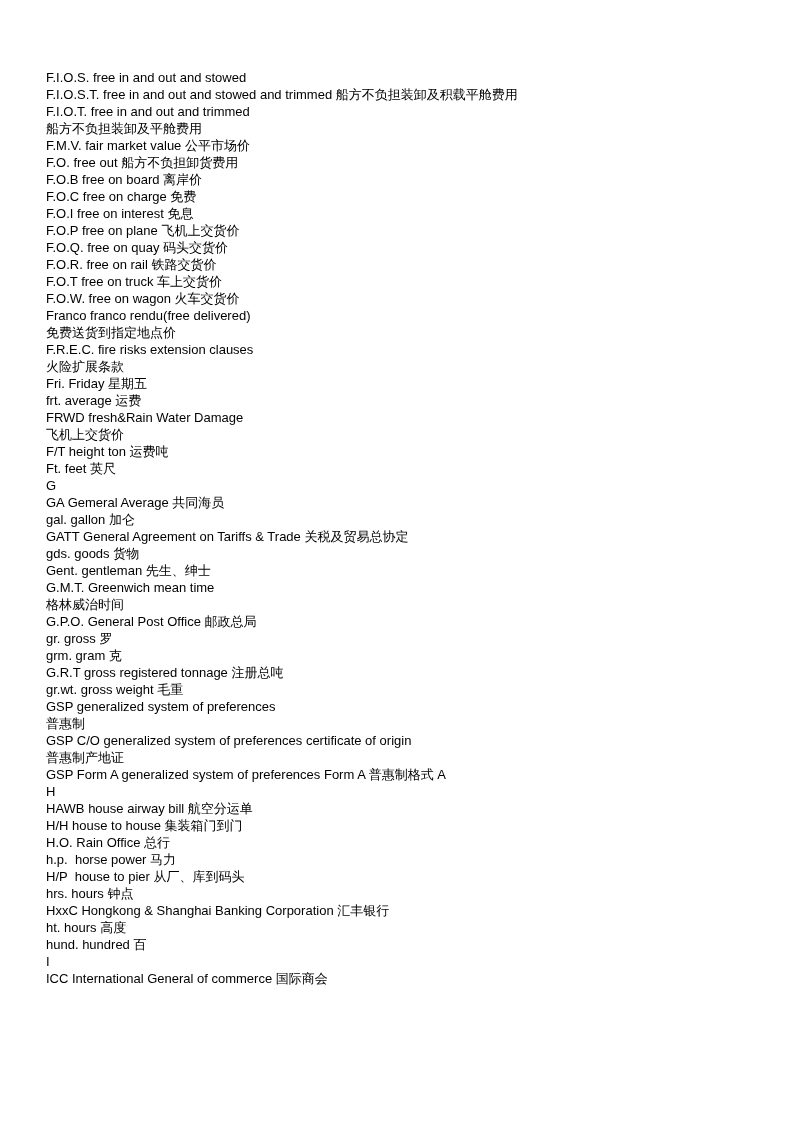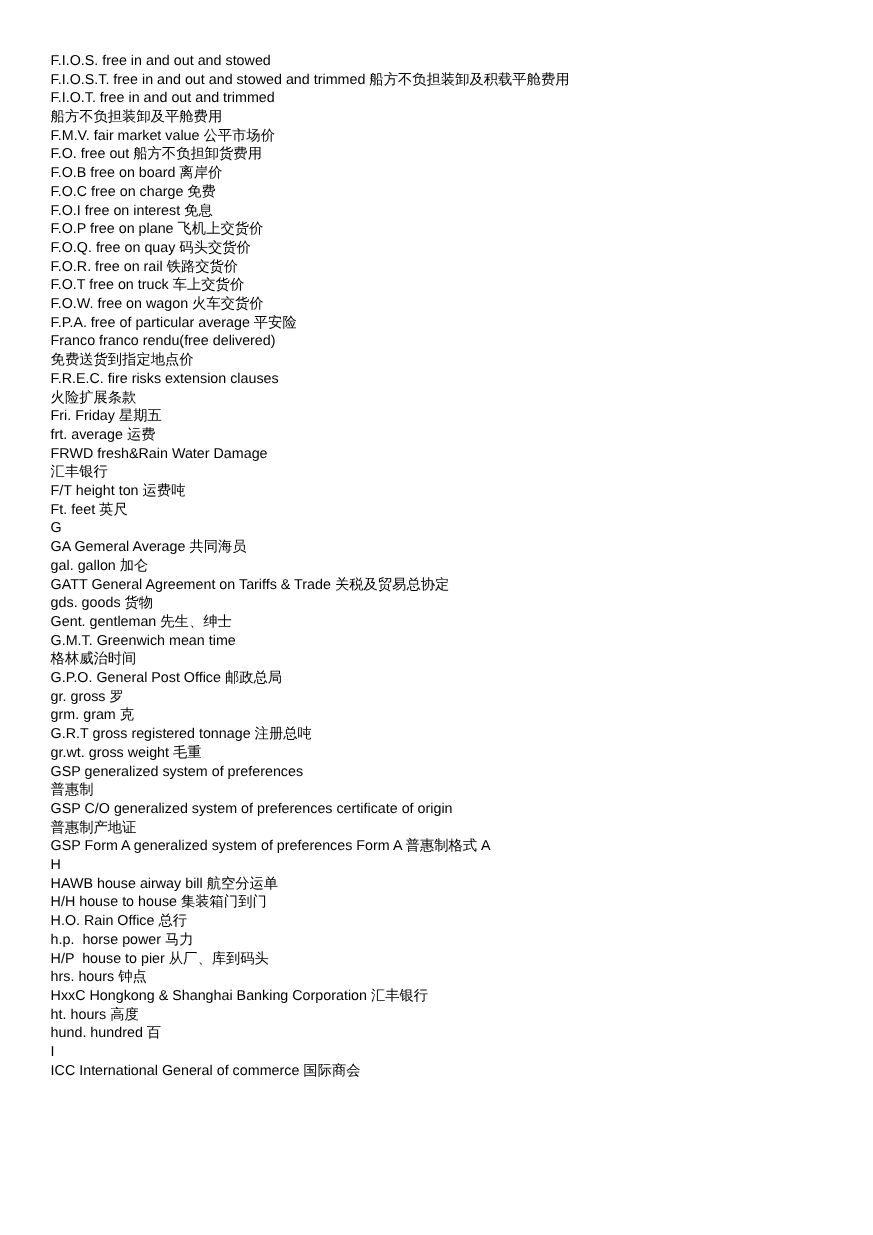--- a/index.html
+++ b/index.html
@@ -14,21 +14,21 @@
     font-family: "Liberation Sans", "DejaVu Sans", sans-serif;
     color: #000000;
     -webkit-font-smoothing: none;
   }
   #page {
     position: relative;
     width: 794px;
     height: 1123px;
     background: #ffffff;
     box-sizing: border-box;
-    padding: 46px 40px 0 46px;
+    padding: 69px 40px 0 46px;
   }
   #lines {
     font-size: 13px;
     line-height: 17px;
   }
   .line {
     display: block;
     white-space: pre;
     font-size: 13px;
     line-height: 17px;
@@ -51,29 +51,28 @@
       <div class="line">F.M.V. fair market value 公平市场价</div>
       <div class="line">F.O. free out 船方不负担卸货费用</div>
       <div class="line">F.O.B free on board 离岸价</div>
       <div class="line">F.O.C free on charge 免费</div>
       <div class="line">F.O.I free on interest 免息</div>
       <div class="line">F.O.P free on plane 飞机上交货价</div>
       <div class="line">F.O.Q. free on quay 码头交货价</div>
       <div class="line">F.O.R. free on rail 铁路交货价</div>
       <div class="line">F.O.T free on truck 车上交货价</div>
       <div class="line">F.O.W. free on wagon 火车交货价</div>
-      <div class="line">F.P.A. free of particular average 平安险</div>
       <div class="line">Franco franco rendu(free delivered)</div>
       <div class="line">免费送货到指定地点价</div>
       <div class="line">F.R.E.C. fire risks extension clauses</div>
       <div class="line">火险扩展条款</div>
       <div class="line">Fri. Friday 星期五</div>
       <div class="line">frt. average 运费</div>
       <div class="line">FRWD fresh&amp;Rain Water Damage</div>
-      <div class="line">汇丰银行</div>
+      <div class="line">飞机上交货价</div>
       <div class="line">F/T height ton 运费吨</div>
       <div class="line">Ft. feet 英尺</div>
       <div class="line">G</div>
       <div class="line">GA Gemeral Average 共同海员</div>
       <div class="line">gal. gallon 加仑</div>
       <div class="line">GATT General Agreement on Tariffs &amp; Trade 关税及贸易总协定</div>
       <div class="line">gds. goods 货物</div>
       <div class="line">Gent. gentleman 先生、绅士</div>
       <div class="line">G.M.T. Greenwich mean time</div>
       <div class="line">格林威治时间</div>

